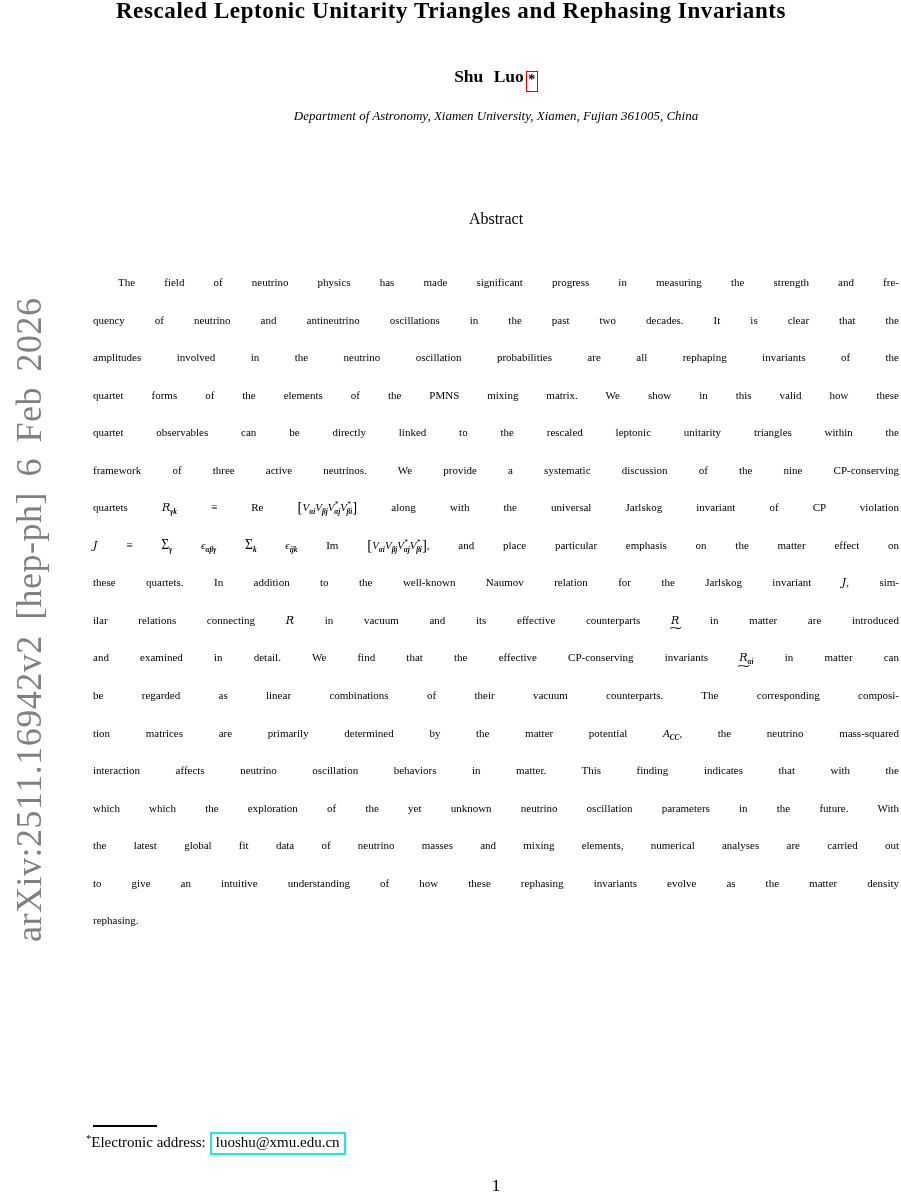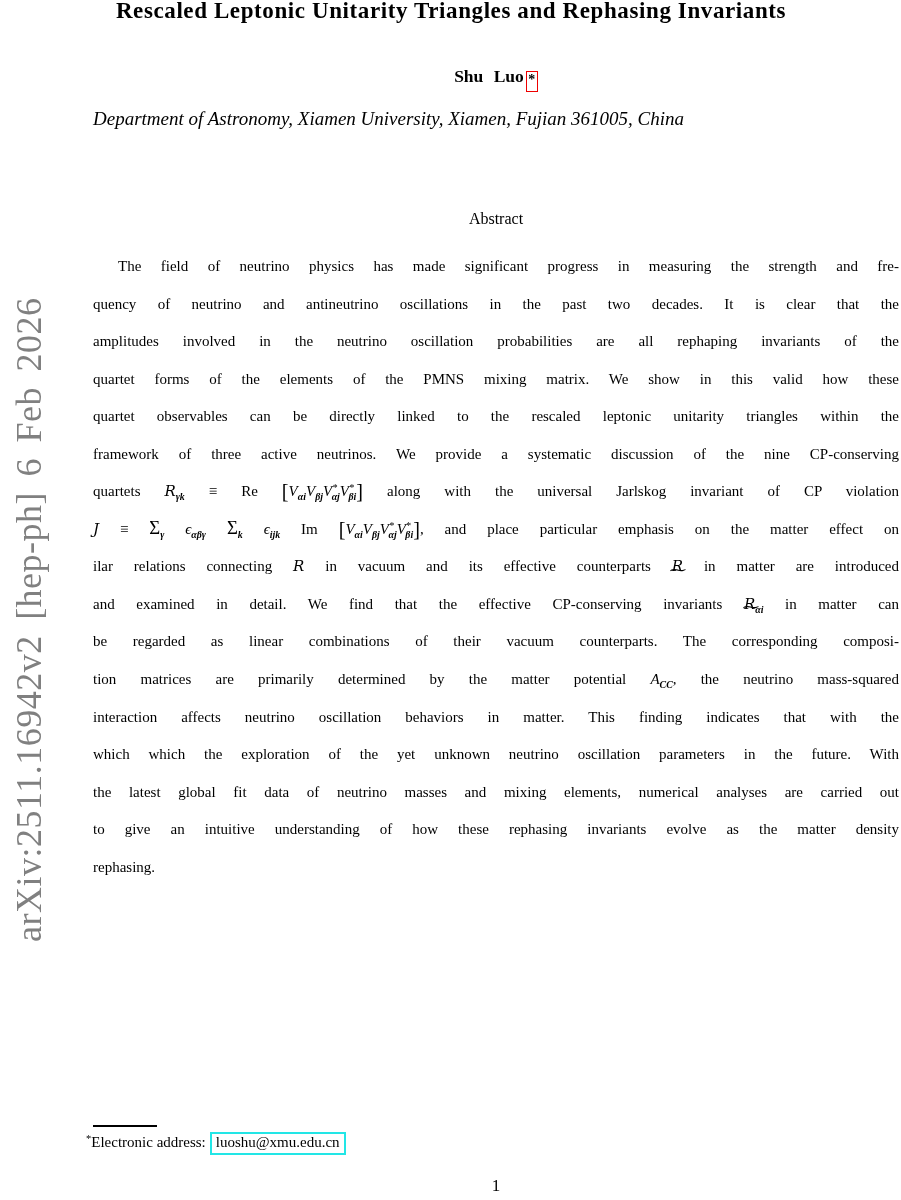--- a/index.html
+++ b/index.html
@@ -28,31 +28,31 @@
   }
   .refbox {
     display:inline-block; border:1.5px solid #ee0000;
     height:19px; min-width:8px; margin-left:2px; padding:0 1px;
     vertical-align:-3px; text-align:center; line-height:14px;
   }
   .refbox .star { position:relative; top:-1px; font-size:14px; font-weight:bold; }
 
   .affiliation {
     position:absolute; top:108px; left:93px; width:806px;
-    text-align:left; font-size:19px; font-style:italic;
+    text-align:center; font-size:13px; font-style:italic;
   }
 
   .abstract-heading {
     position:absolute; top:210px; left:93px; width:806px;
     text-align:center; font-size:16px;
   }
 
   .abstract-body {
-    position:absolute; top:248px; left:93px; width:806px;
-    font-size:15px;
+    position:absolute; top:264px; left:93px; width:806px;
+    font-size:11px;
   }
   .abs-line {
     height:37.55px; line-height:37.55px;
     text-align:justify; text-align-last:justify; white-space:normal;
   }
   .abs-line.first { text-indent:25px; }
   .abs-line.last  { text-align-last:left; }
 
   sub, sup { font-size:66%; font-style:italic; line-height:0; }
   sub { vertical-align:-0.4em;font-weight:bold; }
@@ -105,20 +105,21 @@
 
   <div class="abstract-body" id="abstract-body">
       <div class="abs-line first">The field of neutrino physics has made significant progress in measuring the strength and fre-</div>
       <div class="abs-line">quency of neutrino and antineutrino oscillations in the past two decades. It is clear that the</div>
       <div class="abs-line">amplitudes involved in the neutrino oscillation probabilities are all rephaping invariants of the</div>
       <div class="abs-line">quartet forms of the elements of the PMNS mixing matrix. We show in this valid how these</div>
       <div class="abs-line">quartet observables can be directly linked to the rescaled leptonic unitarity triangles within the</div>
       <div class="abs-line">framework of three active neutrinos. We provide a systematic discussion of the nine CP-conserving</div>
       <div class="abs-line">quartets <span class="cal">R</span><sub>γk</sub> ≡ Re <span class="bigb">[</span><i>V</i><sub>αi</sub><i>V</i><sub>βj</sub><i>V</i><sup>*</sup><sub>αj</sub><i>V</i><sup>*</sup><sub>βi</sub><span class="bigb">]</span> along with the universal Jarlskog invariant of CP violation</div>
       <div class="abs-line"><span class="cal">J</span> ≡ <span class="sum">Σ</span><sub>γ</sub> <i>ϵ</i><sub>αβγ</sub> <span class="sum">Σ</span><sub>k</sub> <i>ϵ</i><sub>ijk</sub> Im <span class="bigb">[</span><i>V</i><sub>αi</sub><i>V</i><sub>βj</sub><i>V</i><sup>*</sup><sub>αj</sub><i>V</i><sup>*</sup><sub>βi</sub><span class="bigb">]</span>, and place particular emphasis on the matter effect on</div>
+      <div class="abs-line">these quartets. In addition to the well-known Naumov relation for the Jarlskog invariant <span class="cal">J</span>, sim-</div>
       <div class="abs-line">ilar relations connecting <span class="cal">R</span> in vacuum and its effective counterparts <span class="cal tilded">R</span> in matter are introduced</div>
       <div class="abs-line">and examined in detail. We find that the effective CP-conserving invariants <span class="cal tilded">R</span><sub>αi</sub> in matter can</div>
       <div class="abs-line">be regarded as linear combinations of their vacuum counterparts. The corresponding composi-</div>
       <div class="abs-line">tion matrices are primarily determined by the matter potential <i>A</i><sub>CC</sub>, the neutrino mass-squared</div>
       <div class="abs-line">interaction affects neutrino oscillation behaviors in matter. This finding indicates that with the</div>
       <div class="abs-line">which which the exploration of the yet unknown neutrino oscillation parameters in the future. With</div>
       <div class="abs-line">the latest global fit data of neutrino masses and mixing elements, numerical analyses are carried out</div>
       <div class="abs-line">to give an intuitive understanding of how these rephasing invariants evolve as the matter density</div>
       <div class="abs-line last">rephasing.</div>
     </div>

